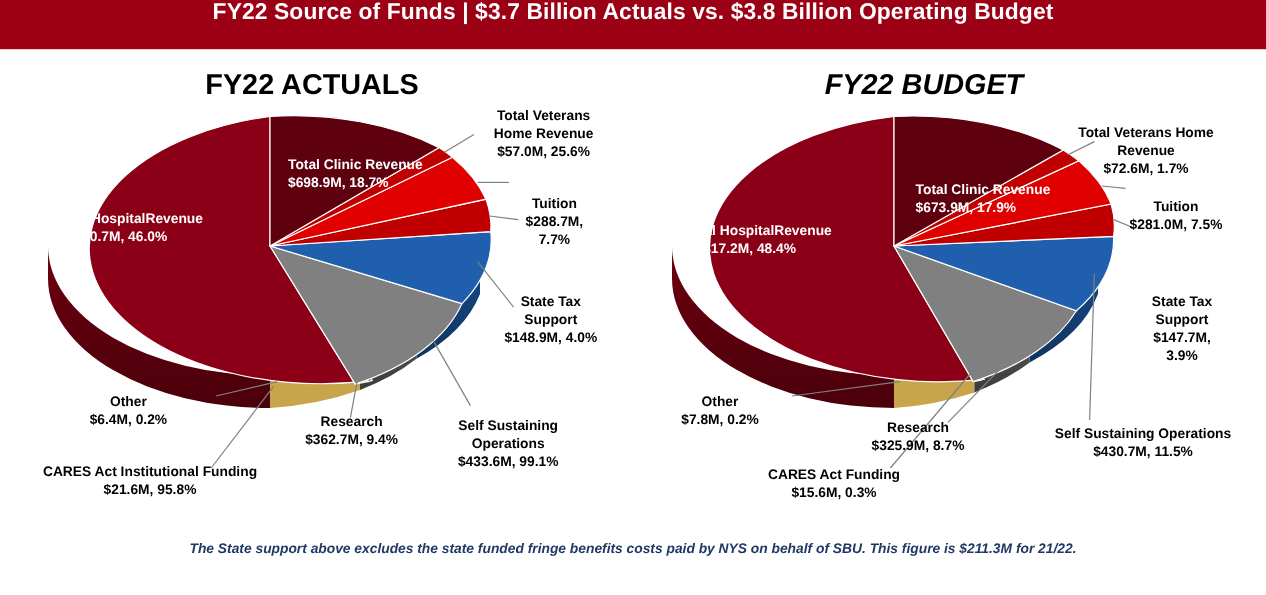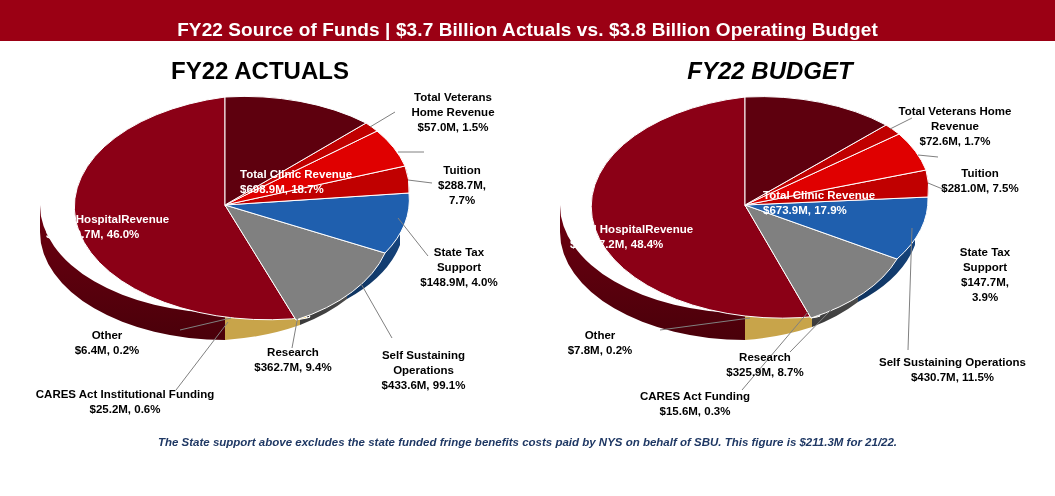--- a/index.html
+++ b/index.html
@@ -7,43 +7,43 @@
     width:1055px;height:496px;
     background:#ffffff;
     font-family:"Liberation Sans", sans-serif;
     position:relative;
     overflow:hidden;
     color:#000;
   }
   .banner{
     position:absolute;left:0;top:0;width:1055px;height:41px;
     background:#9B0014;
-    display:flex;align-items:flex-end;justify-content:center;
+    display:flex;align-items:flex-start;justify-content:center;
   }
   .banner-title{
     color:#ffffff;font-size:19px;font-weight:bold;letter-spacing:0.1px;
     text-align:center;white-space:nowrap;
   }
   .chart-title{
     position:absolute;font-size:24px;font-weight:bold;text-align:center;
   }
   #title-actuals{left:110px;top:57px;width:300px;}
   #title-budget{left:620px;top:57px;width:300px;font-style:italic;}
 
   .label{
     position:absolute;font-size:11.5px;font-weight:bold;line-height:15px;
     white-space:pre-line;
   }
-  .label.light{color:#ffffff;margin-top:36px;}
+  .label.light{color:#ffffff;}
   .label.dark{color:#000000;}
   .label.center{text-align:center;}
   .label.left{text-align:left;}
 
   .footnote{
-    position:absolute;left:0;top:436px;width:1055px;text-align:center;
+    position:absolute;left:0;top:452px;width:1055px;text-align:center;
     font-size:11.5px;font-style:italic;font-weight:bold;color:#1F3864;
   }
   svg{position:absolute;left:0;top:0;}
 </style>
 </head>
 <body>
 
 <div class="banner">
   <div class="banner-title">FY22 Source of Funds |  $3.7 Billion Actuals vs.  $3.8 Billion Operating Budget</div>
 </div>
@@ -131,34 +131,34 @@
     <path d="M750,318 L660,330"></path>
   </g>
 </svg>
 
 <div class="label light left" style="left:46px;top:176px;width:175px;">Total HospitalRevenue
 $1,720.7M, 46.0%</div>
 <div class="label light left" style="left:240px;top:131px;width:150px;">Total Clinic Revenue
 $698.9M, 18.7%</div>
 <div class="label dark center" style="left:398px;top:90px;width:110px;">Total Veterans
 Home Revenue
-$57.0M, 1.5%</div>
+$57.0M, 25.6%</div>
 <div class="label dark center" style="left:424px;top:163px;width:76px;">Tuition
 $288.7M,
 7.7%</div>
 <div class="label dark center" style="left:404px;top:245px;width:110px;">State Tax
 Support
 $148.9M, 4.0%</div>
 <div class="label dark center" style="left:366px;top:348px;width:115px;">Self Sustaining
 Operations
 $433.6M, 99.1%</div>
 <div class="label dark center" style="left:238px;top:345px;width:110px;">Research
 $362.7M, 9.4%</div>
 <div class="label dark center" style="left:30px;top:387px;width:190px;">CARES Act Institutional Funding
-$25.2M, 0.6%</div>
+$21.6M, 95.8%</div>
 <div class="label dark center" style="left:52px;top:328px;width:110px;">Other
 $6.4M, 0.2%</div>
 
 <div class="label light left" style="left:570px;top:186px;width:175px;">Total HospitalRevenue
 $1,817.2M, 48.4%</div>
 <div class="label light left" style="left:763px;top:152px;width:150px;">Total Clinic Revenue
 $673.9M, 17.9%</div>
 <div class="label dark center" style="left:880px;top:104px;width:150px;">Total Veterans Home
 Revenue
 $72.6M, 1.7%</div>

